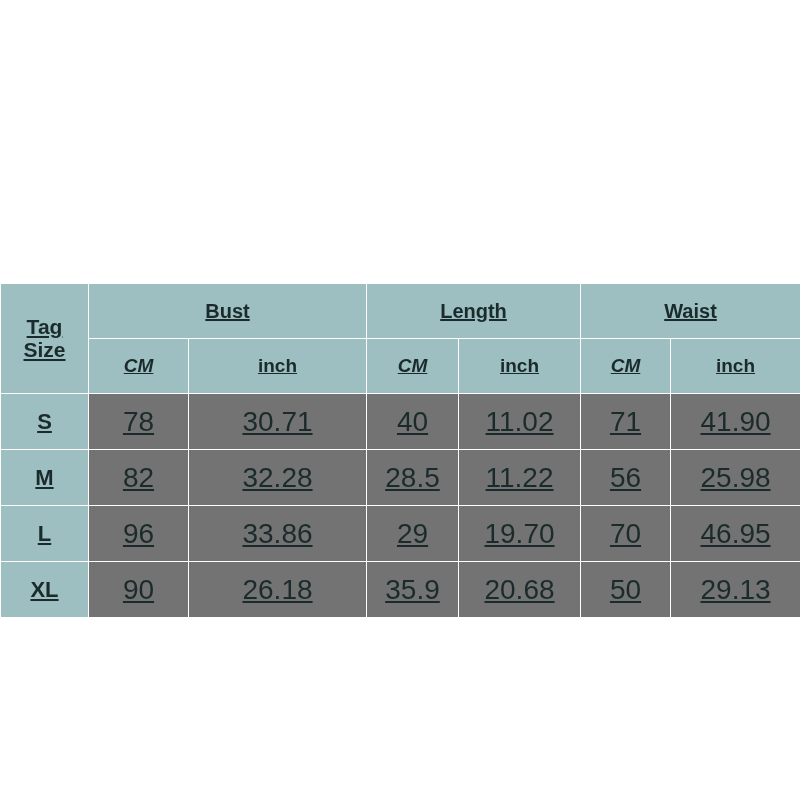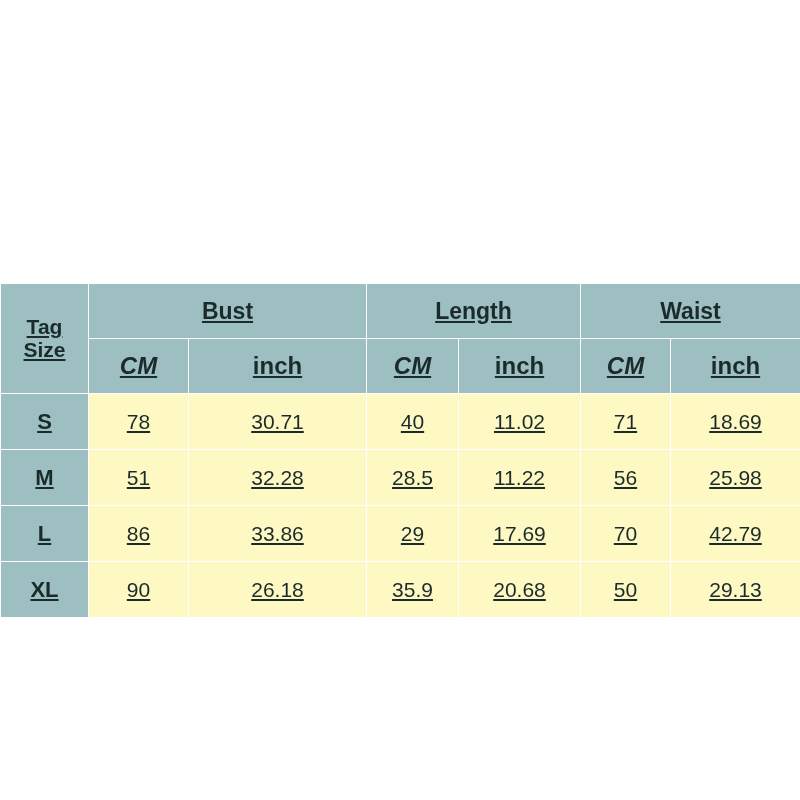--- a/index.html
+++ b/index.html
@@ -35,27 +35,27 @@
     text-align: center;
     vertical-align: middle;
     color: #1b2b2b;
     padding: 9px;
     text-decoration: underline;
   }
   
   .hdr {
     background: #9dbfc1;
     font-weight: bold;
-    font-size: 23px;
+    font-size: 20px;
     height: 36px;
   }
   .hdr-sub {
     background: #9dbfc1;
     font-weight: bold;
-    font-size: 24px;
+    font-size: 19px;
     height: 36px;
     margin-left: 32px;
   }
   .hdr-sub.italic {
     font-style: italic;
   }
   .tag-size-cell {
     background: #9dbfc1;
     font-weight: bold;
     font-size: 21px;
@@ -65,22 +65,22 @@
   .tag-size-cell span {
     display: block;
   }
   .size-label {
     background: #9dbfc1;
     font-weight: bold;
     font-size: 22px;
     height: 37px;
   }
   .val {
-    background: #fef9c3;
-    font-size: 21px;
+    background: #737373;
+    font-size: 28px;
     height: 37px;
   }
   .c-tag   { width: 88px; }
   .c-cm1   { width: 100px; }
   .c-in1   { width: 178px; }
   .c-cm2   { width: 92px; }
   .c-in2   { width: 122px; }
   .c-cm3   { width: 90px; }
   .c-in3   { width: 130px; }
 </style>
@@ -120,39 +120,39 @@
         </tr>
       </thead>
       <tbody>
         <tr>
           <td class="size-label">S</td>
           <td class="val">78</td>
           <td class="val">30.71</td>
           <td class="val">40</td>
           <td class="val">11.02</td>
           <td class="val">71</td>
-          <td class="val">18.69</td>
+          <td class="val">41.90</td>
         </tr>
         <tr>
           <td class="size-label">M</td>
-          <td class="val">51</td>
+          <td class="val">82</td>
           <td class="val">32.28</td>
           <td class="val">28.5</td>
           <td class="val">11.22</td>
           <td class="val">56</td>
           <td class="val">25.98</td>
         </tr>
         <tr>
           <td class="size-label">L</td>
-          <td class="val">86</td>
+          <td class="val">96</td>
           <td class="val">33.86</td>
           <td class="val">29</td>
-          <td class="val">17.69</td>
+          <td class="val">19.70</td>
           <td class="val">70</td>
-          <td class="val">42.79</td>
+          <td class="val">46.95</td>
         </tr>
         <tr>
           <td class="size-label">XL</td>
           <td class="val">90</td>
           <td class="val">26.18</td>
           <td class="val">35.9</td>
           <td class="val">20.68</td>
           <td class="val">50</td>
           <td class="val">29.13</td>
         </tr>

